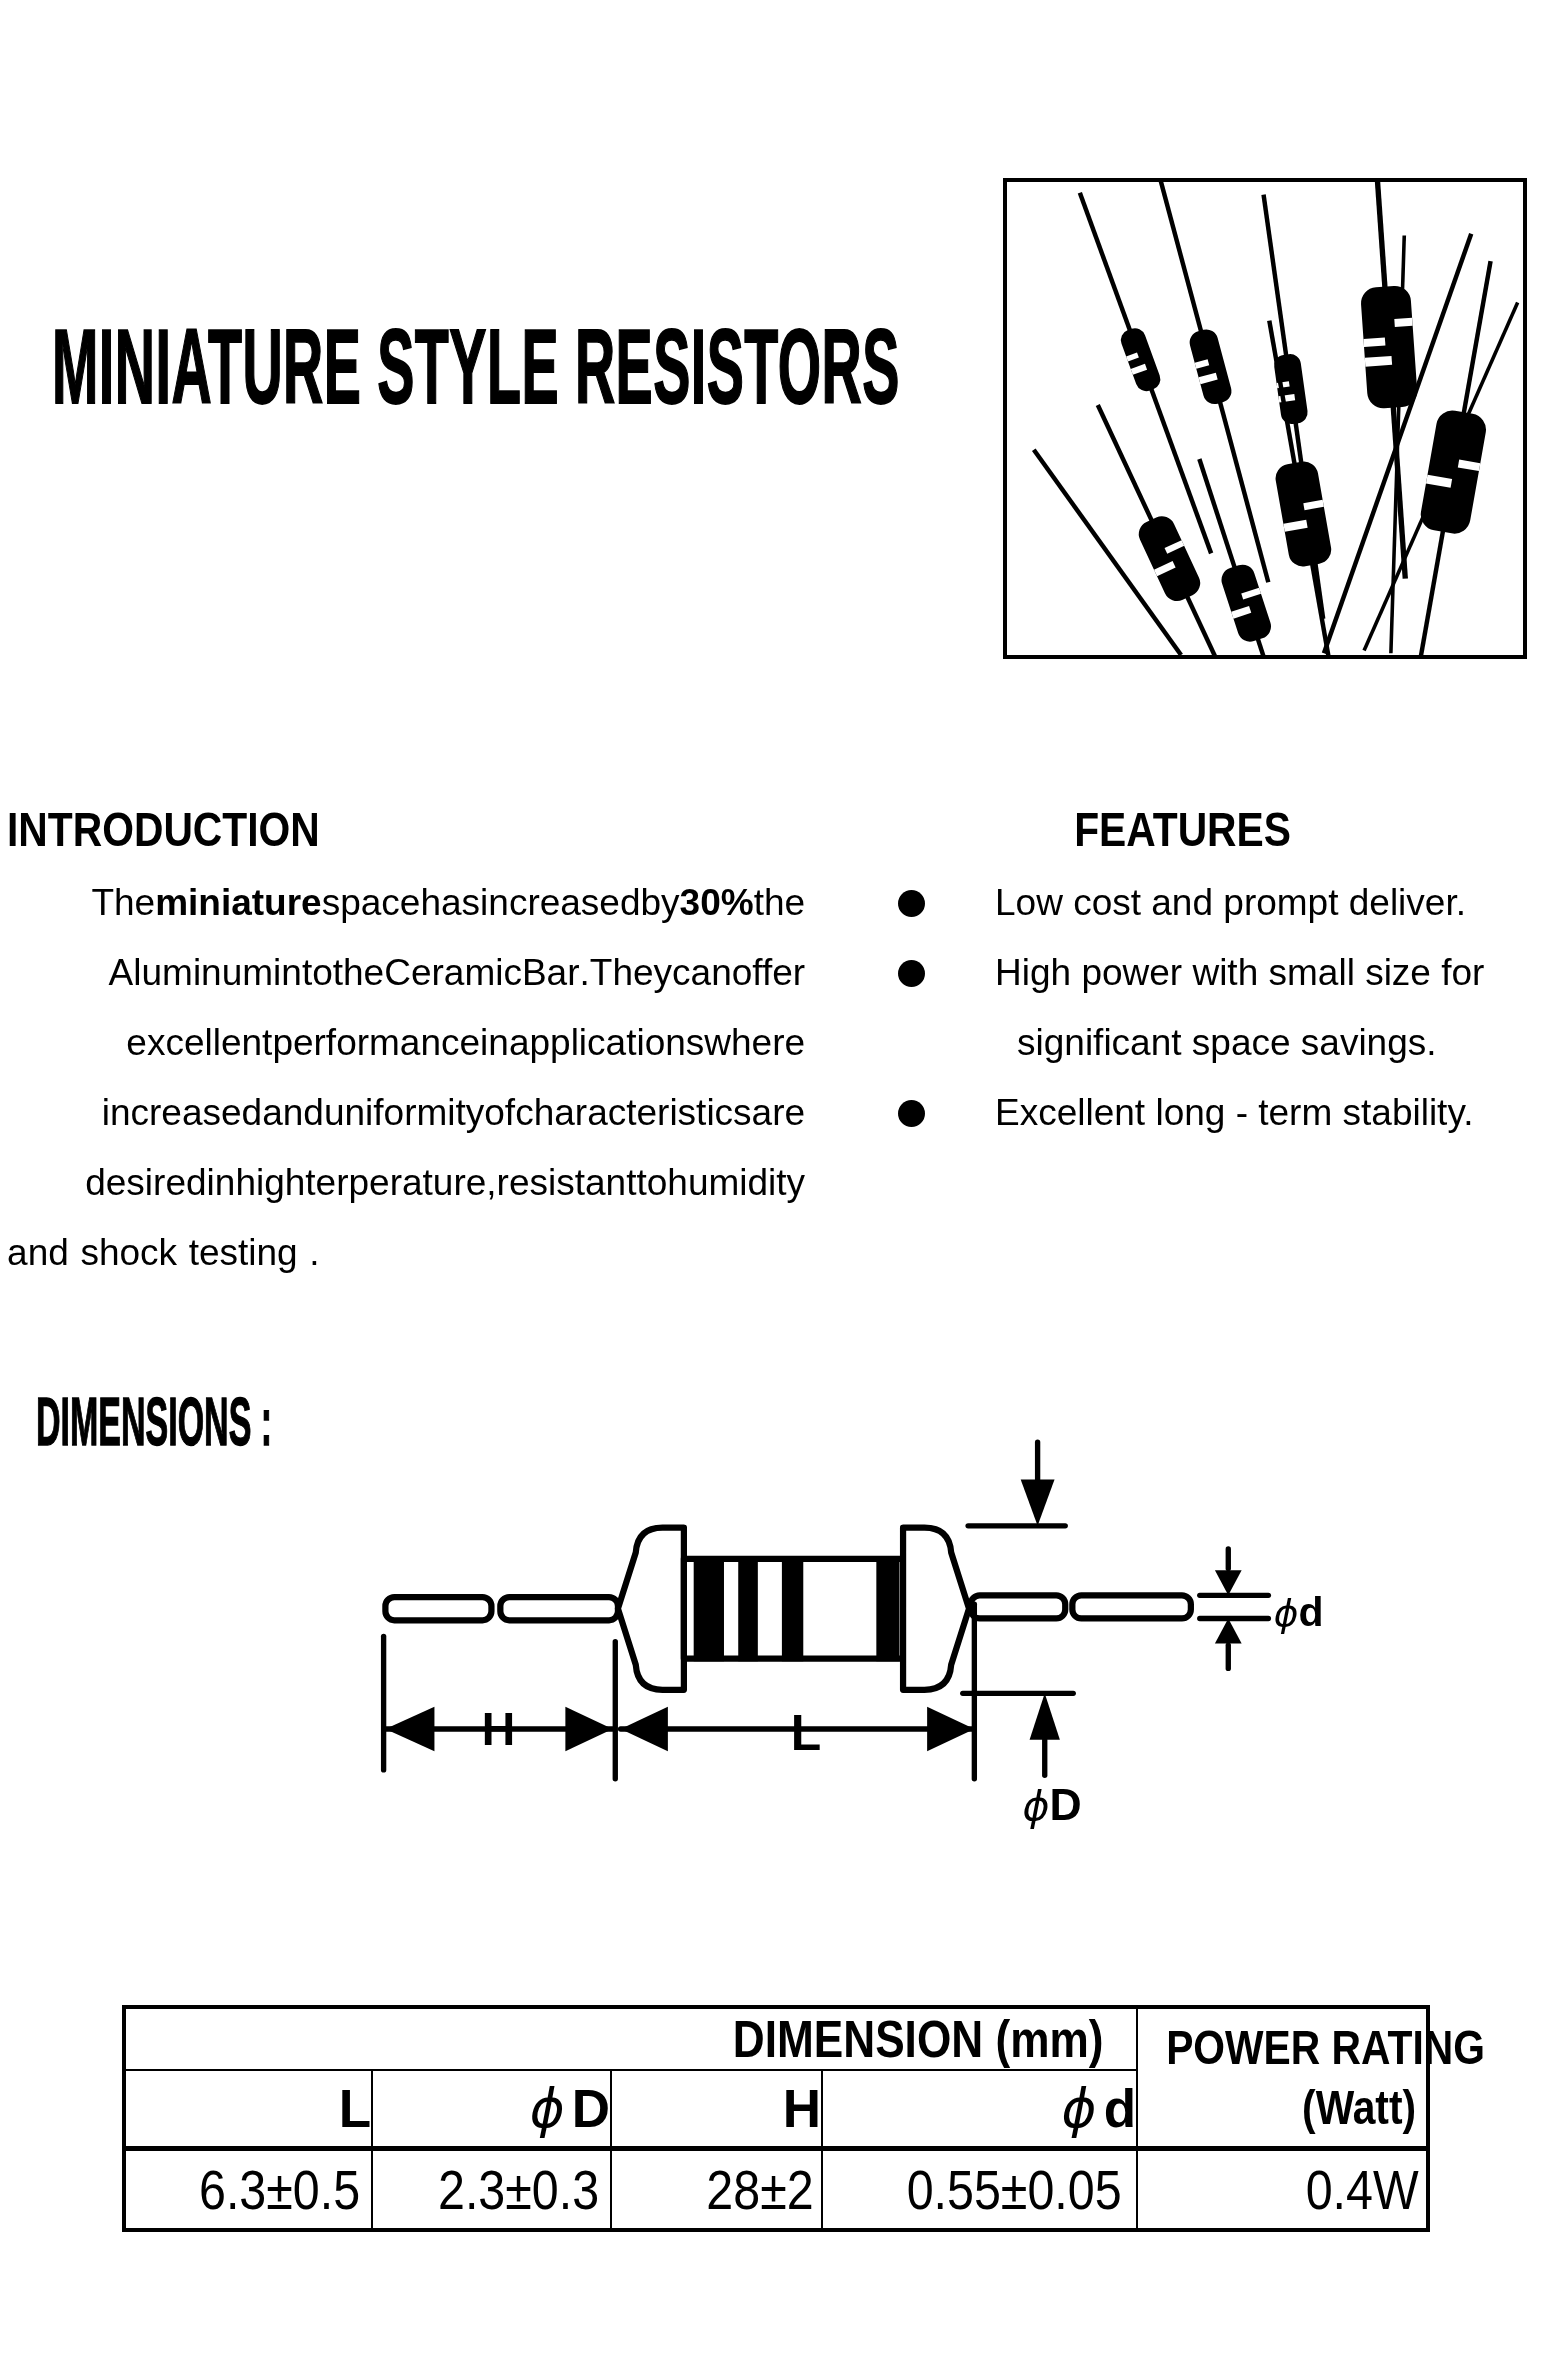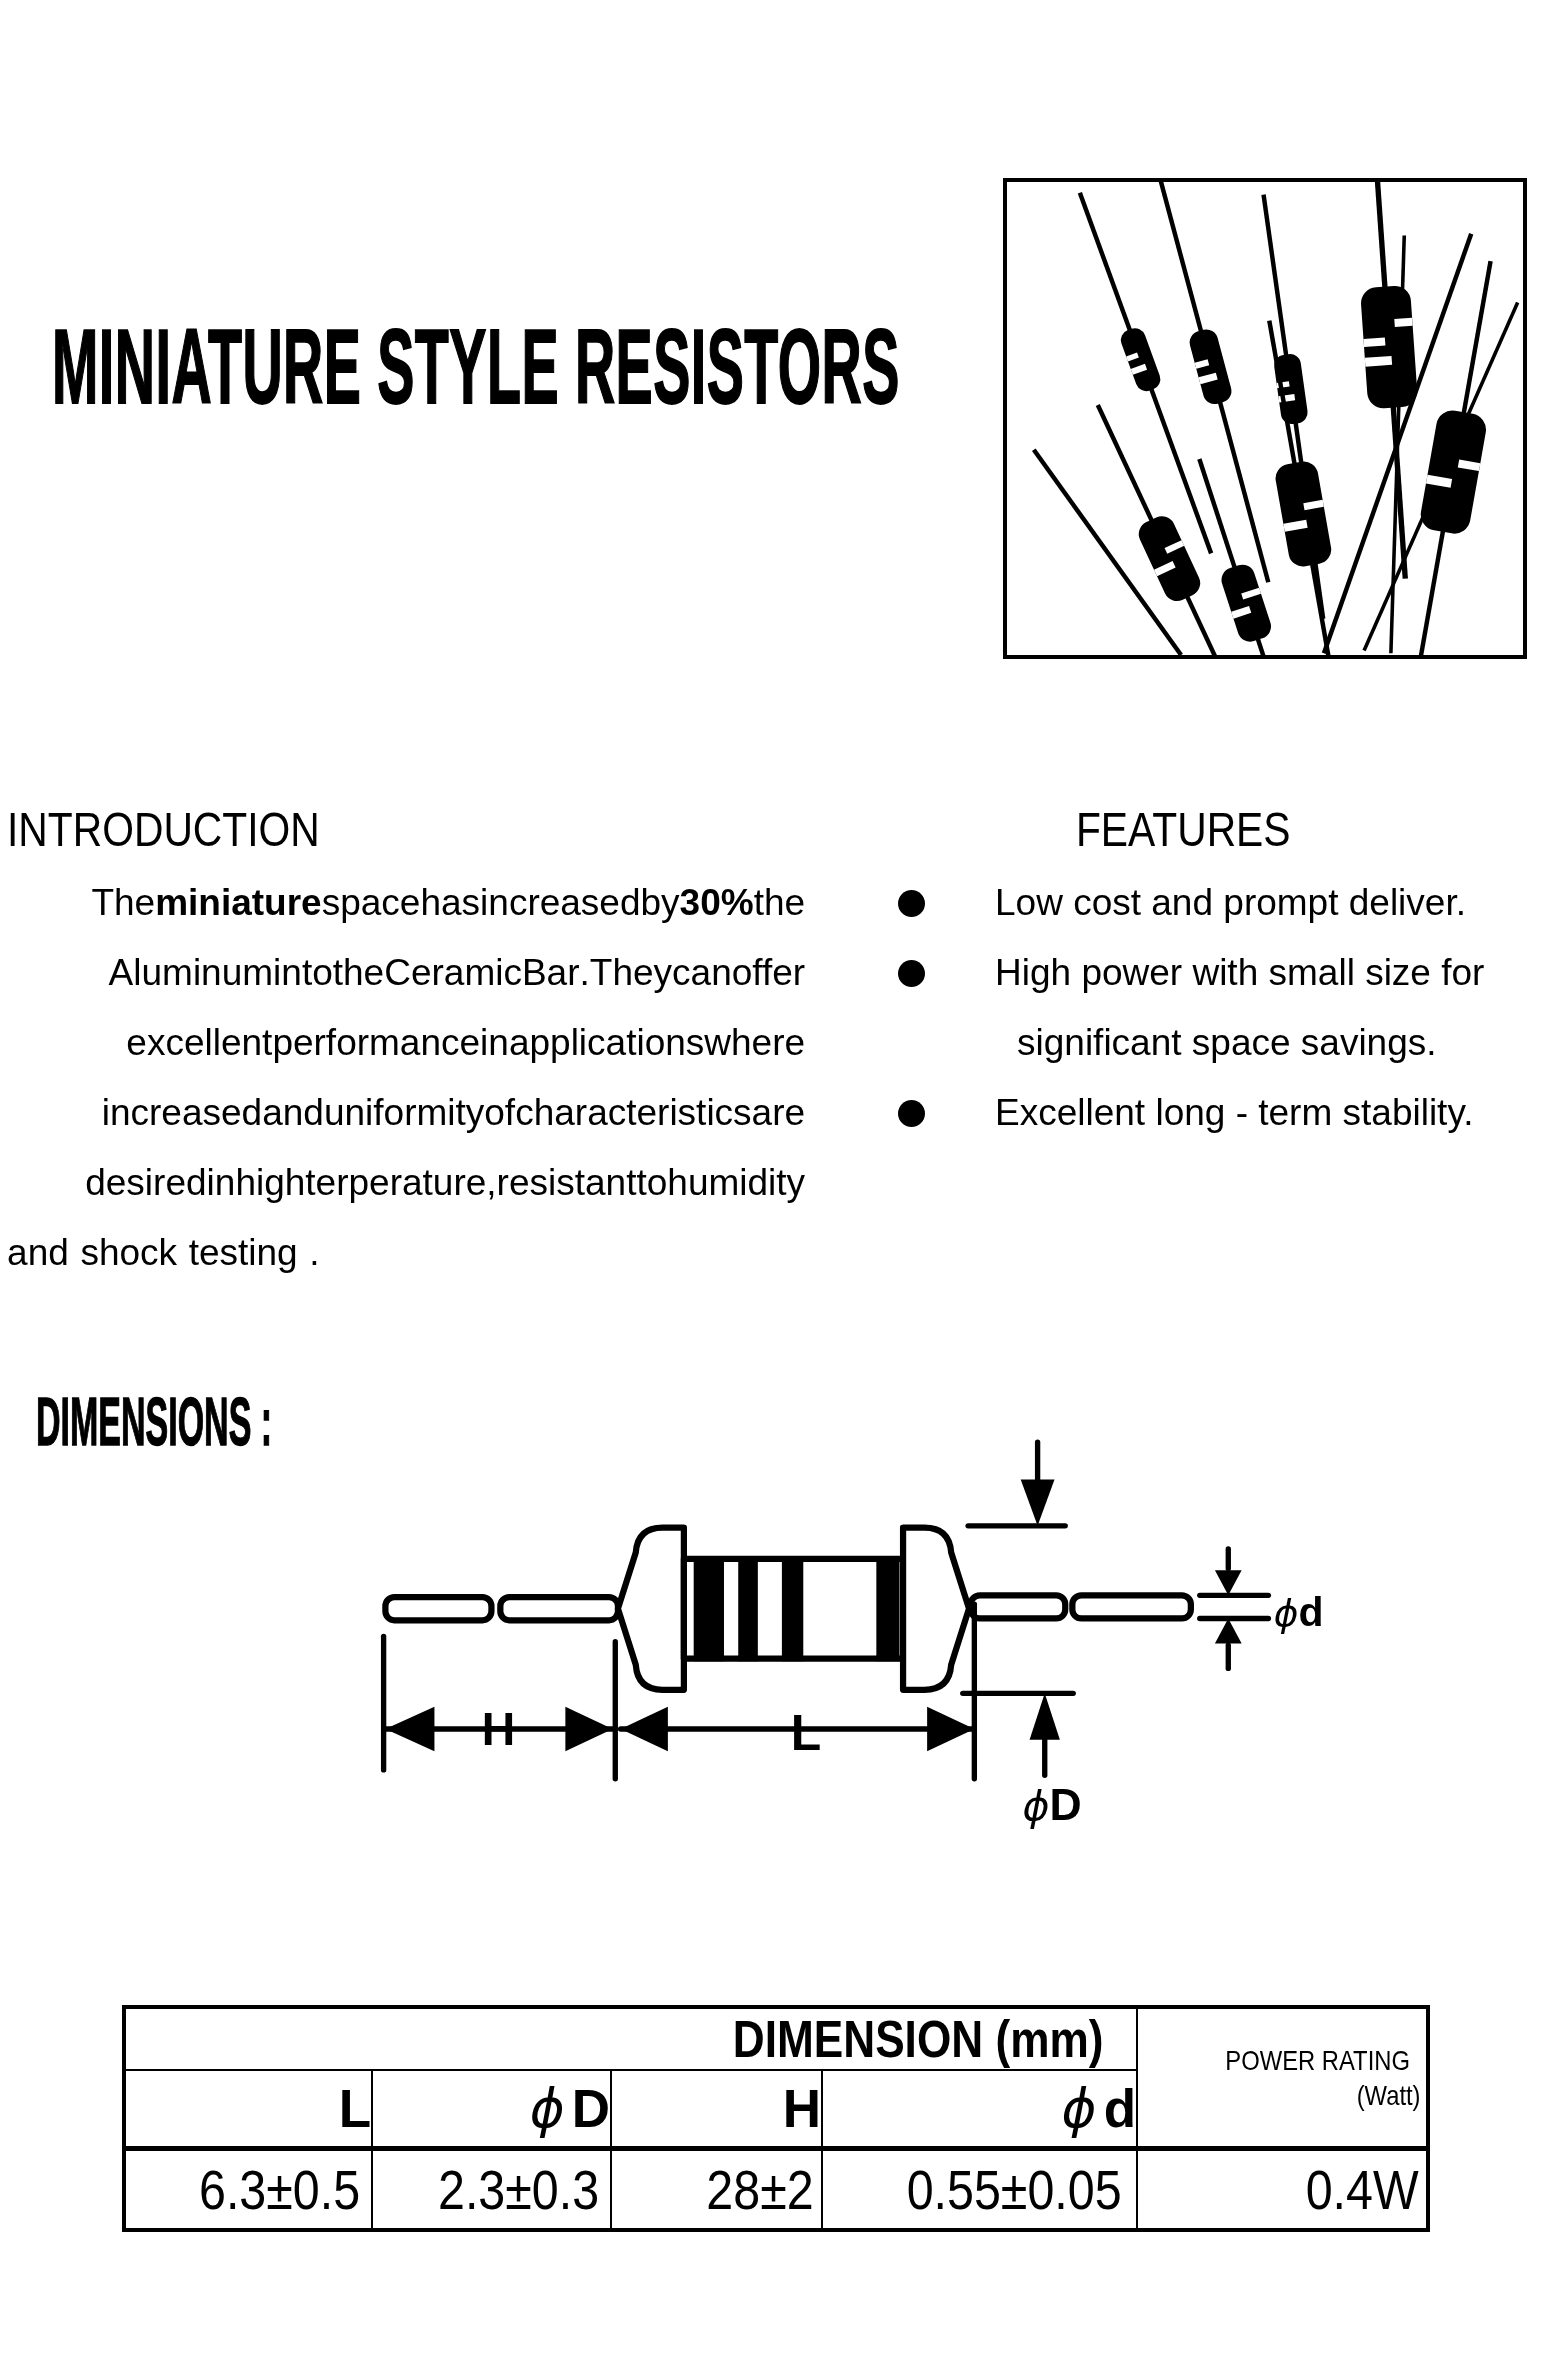--- a/index.html
+++ b/index.html
@@ -11,21 +11,21 @@
   .title{left:52px;top:314px;font-weight:bold;font-size:105px;line-height:1.0;
          white-space:nowrap;transform:scaleX(.53);transform-origin:0 0;
          letter-spacing:0.9px;-webkit-text-stroke:1.8px #000;}
 
   
   .photo-box{left:1003px;top:178px;width:524px;height:481px;border:4.5px solid #000;
              box-sizing:border-box;background:#fff;}
   .photo-box svg{display:block;width:100%;height:100%;}
 
   
-  .sec-h{font-weight:normal;font-size:48px;line-height:1.05;white-space:nowrap;}
+  .sec-h{font-weight:bold;font-size:48px;line-height:1.05;white-space:nowrap;}
   .sqL{display:inline-block;transform:scaleX(.85);transform-origin:0 50%;white-space:nowrap;}
   .sqC{display:inline-block;transform:scaleX(.85);transform-origin:50% 50%;white-space:nowrap;}
 
   .intro-h{left:7.1px;top:805px;}
   .features-h{left:898px;top:805px;width:570px;text-align:center;}
 
   
   .intro-lines{left:7.1px;top:868px;width:798px;}
   .iline{height:70px;display:flex;align-items:center;font-size:37px;white-space:nowrap;}
   .iline.just{justify-content:flex-end;}
@@ -53,21 +53,21 @@
   .dg-text{font-family:"Liberation Sans",sans-serif;font-weight:bold;fill:#000;}
   .dg-phi{font-family:"DejaVu Sans",sans-serif;font-style:italic;font-weight:normal;}
 
   
   table.spec{position:absolute;left:122px;top:2005px;width:1304px;border-collapse:collapse;
              table-layout:fixed;border:4.5px solid #000;}
   table.spec td{border:2.7px solid #000;text-align:right;vertical-align:middle;padding:0;}
   td.group{height:39px;font-weight:bold;font-size:52px;}
   td.colhead{height:75px;font-size:53px;font-weight:bold;}
   td.valcell{height:77px;font-size:55px;border-top:5.3px solid #000 !important;}
-  td.powerhead{font-weight:normal;font-size:28px;line-height:1.25;}
+  td.powerhead{font-weight:bold;font-size:48px;line-height:1.25;}
   .phi{font-family:"DejaVu Sans",sans-serif;font-style:italic;font-weight:normal;margin-right:7.1px;}
   .vsq{display:inline-block;transform:scaleX(.88);transform-origin:50% 50%;white-space:nowrap;}
 </style>
 </head>
 <body>
 
 <div class="page">
 
   <div class="abs title">MINIATURE STYLE RESISTORS</div>
 

